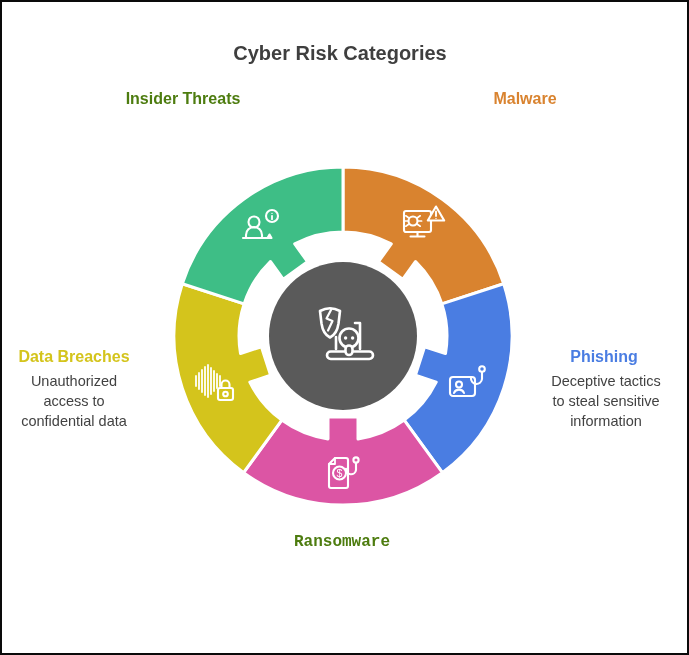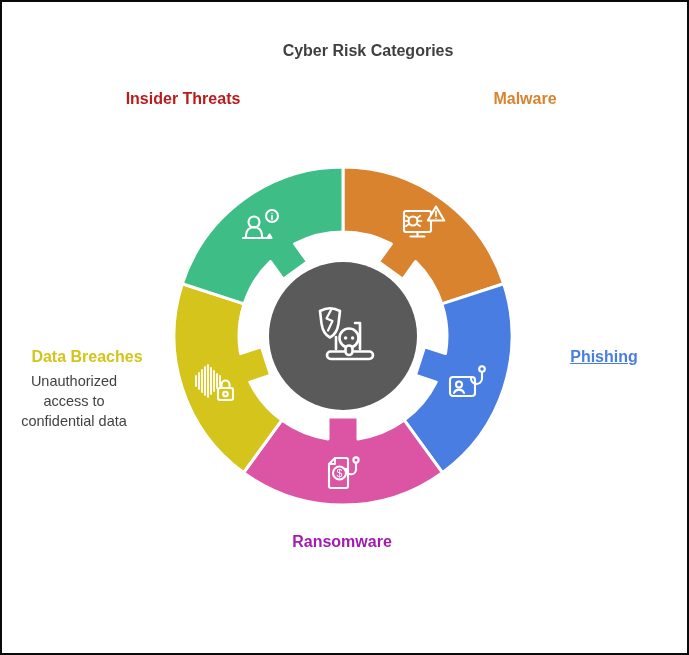--- a/index.html
+++ b/index.html
@@ -9,23 +9,22 @@
     box-sizing:border-box;
     border:2px solid #0a0a0a;
     background:#ffffff;
     font-family:"Liberation Sans", sans-serif;
     overflow:hidden;
   }
   #wheel{position:absolute;left:0;top:0;}
   .title{
     position:absolute;
     transform:translateX(-50%);
-    font-size:16px;font-weight:bold;color:#3f3f3f;
+    font-size:20px;font-weight:bold;color:#3f3f3f;
     white-space:nowrap;
-    margin-left:28px;
   }
   .cat-label{
     position:absolute;
     transform:translateX(-50%);
     font-size:16px;font-weight:bold;
     white-space:nowrap;
   }
   .cat-desc{
     position:absolute;
     transform:translateX(-50%);
@@ -112,26 +111,29 @@
     <g transform="translate(190,359)" class="lineart" stroke-width="1.8">
       <path d="M4 15 V25 M7 12 V28 M10 9 V31 M13 6 V34 M16 4 V36 M19 7 V33 M22 10 V30 M25 13 V27 M28 15 V25"></path>
       <path d="M29.5 27 v-3.5 a4 4 0 0 1 8 0 V27" stroke-width="2.1"></path>
       <rect x="26" y="27" width="15" height="12" rx="2" stroke-width="2.1" fill="#d4c41c"></rect>
       <circle cx="33.5" cy="33" r="2.3" stroke-width="2.1"></circle>
     </g>
   </svg>
 
   <div class="title" style="left:338px;top:40px">Cyber Risk Categories</div>
 
-  <div class="cat-label" style="left: 181px; top: 88px; color: #b91c1c;">Insider Threats</div>
+  <div class="cat-label" style="left: 181px; top: 88px; color: #4d7c0f;">Insider Threats</div>
 
   <div class="cat-label" style="left: 515px; top: 88px; color: rgb(217, 131, 47); margin-left: 8px;">Malware</div>
 
-  <div class="cat-label" style="left: 602px; top: 346px; color: rgb(74, 125, 226); text-decoration: underline;">Phishing</div>
+  <div class="cat-label" style="left: 602px; top: 346px; color: rgb(74, 125, 226);">Phishing</div>
+  <div class="cat-desc" style="left:604px;top:369px;width:165px">Deceptive tactics
+to steal sensitive
+information</div>
 
-  <div class="cat-label" style="left: 72px; top: 346px; color: rgb(212, 196, 28); margin-left: 13px;">Data Breaches</div>
+  <div class="cat-label" style="left: 72px; top: 346px; color: rgb(212, 196, 28);">Data Breaches</div>
   <div class="cat-desc" style="left:72px;top:369px;width:160px">Unauthorized
 access to
 confidential data</div>
 
-  <div class="cat-label" style="left: 340px; top: 531px; color: #a21caf;">Ransomware</div>
+  <div class="cat-label" style="left: 340px; top: 531px; color: #4d7c0f; font-family: Liberation Mono, monospace;">Ransomware</div>
 
 </div>
 
 </body></html>

